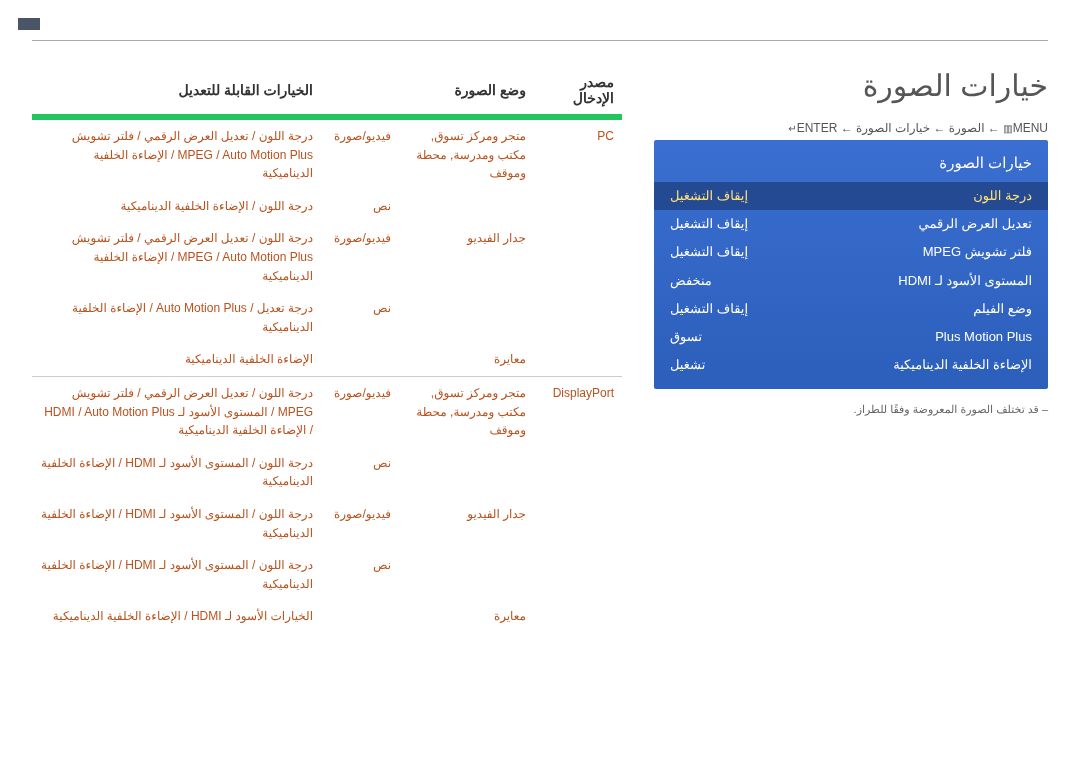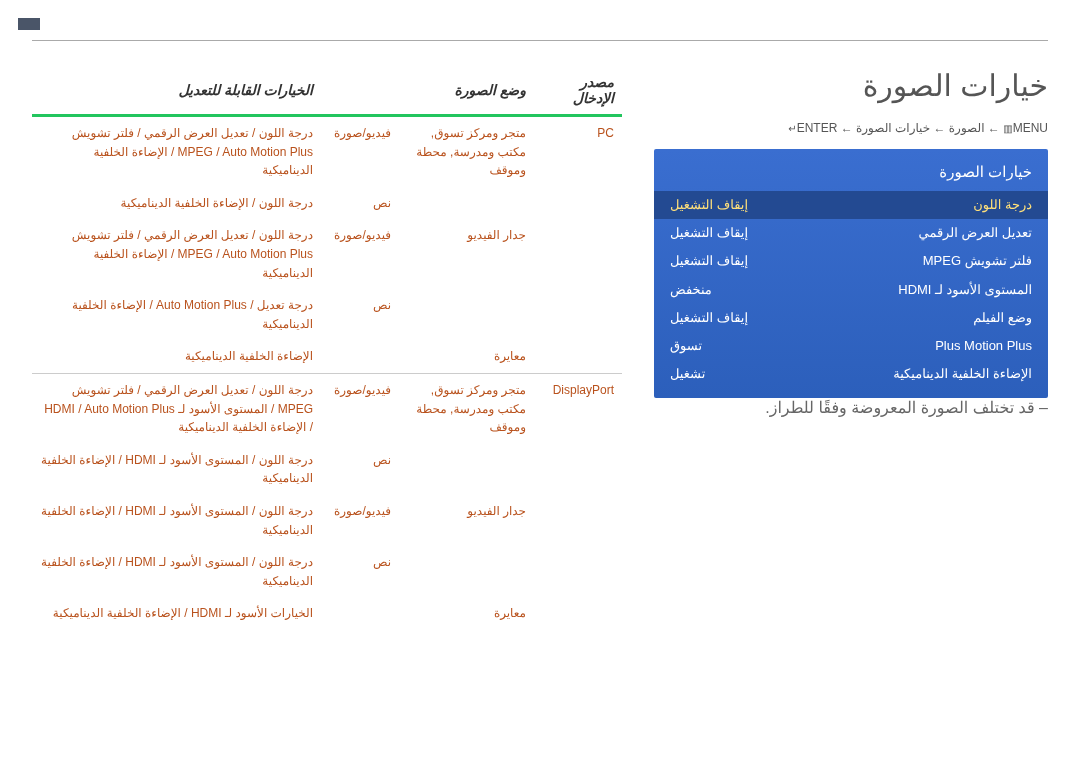--- a/index.html
+++ b/index.html
@@ -40,21 +40,21 @@
 }
 .page-title {
   font-size: 30px;
   color: #555;
   font-weight: 400;
   margin-bottom: 18px;
 }
 .breadcrumb {
   font-size: 12px;
   color: #555;
-  margin-bottom: 14px;
+  margin-bottom: 5px;
   text-align: right;
 }
 .breadcrumb .icon-box {
   display: inline-block;
   font-size: 10px;
   vertical-align: baseline;
 }
 .menu-panel {
   background: #2c5fbb;
   background: linear-gradient(#3a6ed0, #2c5fbb);
@@ -71,22 +71,23 @@
   display: flex;
   justify-content: space-between;
   padding: 5px 16px;
   line-height: 1.4;
 }
 .menu-row.selected {
   background: #234a92;
   color: #ffe07a;
 }
 .note {
-  font-size: 16px;
+  font-size: 11px;
   color: #666;
+  margin-top: 14px;
 }
 .left-col {
   flex: 1;
 }
 .tbl {
   width: 100%;
   border-collapse: collapse;
   font-size: 12px;
   color: #b9521d;
 }
@@ -101,22 +102,21 @@
   vertical-align: top;
   text-align: right;
   padding: 7px 8px;
   line-height: 1.55;
   margin-top: 48px;
 }
 .tbl .row-sep td, .tbl .row-sep th {
   border-top: 1px solid #ccc;
 }
 .tbl .hdr-sep th {
-  border-bottom: 3px solid #22c55e;
-  font-style: italic;
+  border-bottom: 6px solid #22c55e;
 }
 .col-src { width: 88px; }
 .col-mode { width: 135px; }
 .col-pic  { width: 78px; }
 </style>
 </head>
 <body>
 
 <div class="corner-accent"></div>
 <div class="top-rule"></div>

